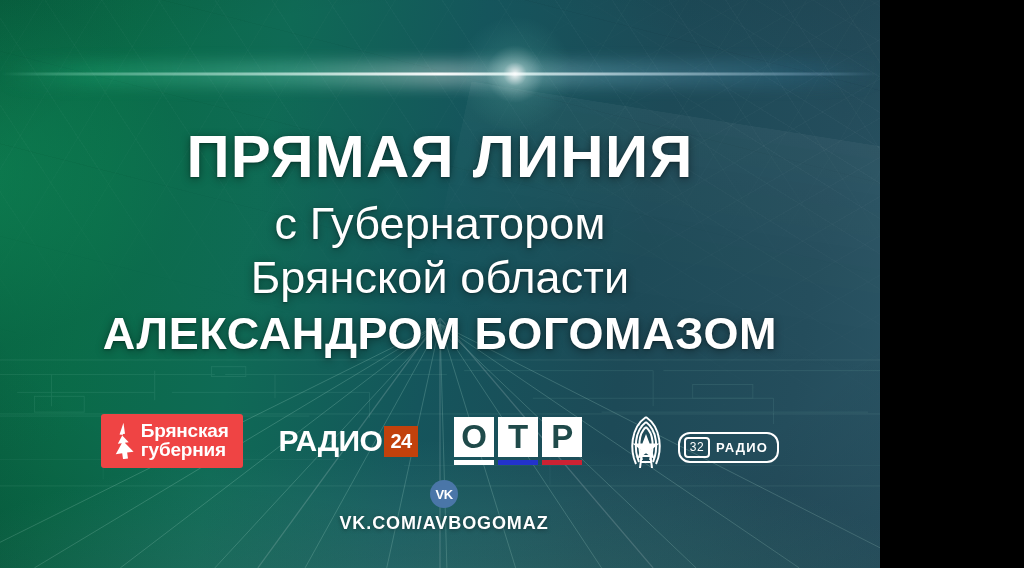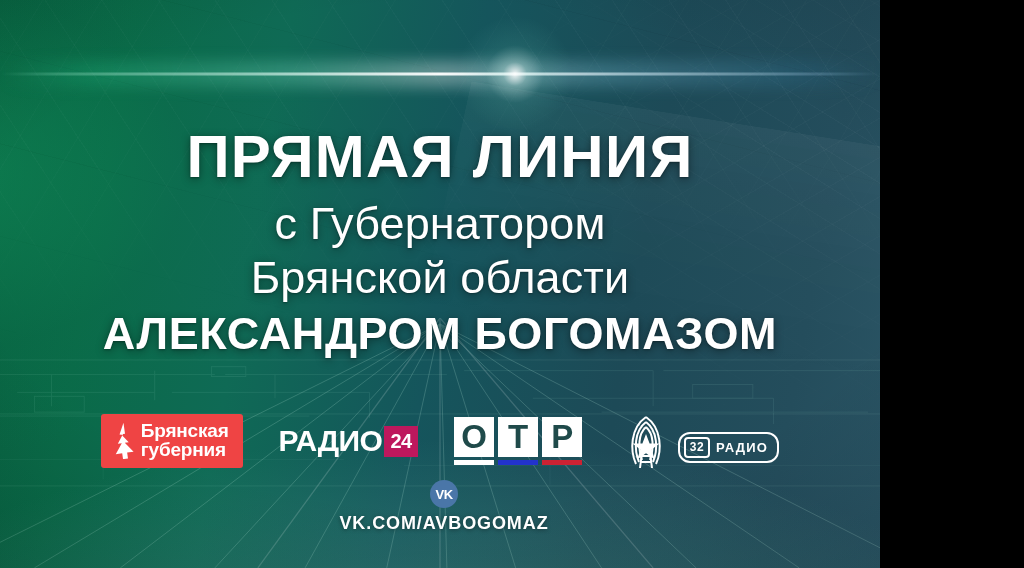--- a/index.html
+++ b/index.html
@@ -195,21 +195,21 @@
     gap: 2px;
   }
   .b24-word {
     color: #ffffff;
     font-size: 30px;
     font-weight: 800;
     letter-spacing: -0.5px;
     line-height: 1;
   }
   .b24-badge {
-    background: #be185d;
+    background: #c2410c;
     color: #ffffff;
     font-size: 20px;
     font-weight: 800;
     line-height: 1;
     padding: 5px 6px 6px 6px;
     letter-spacing: -0.5px;
   }
 
   
   .logo-otp { display: flex; gap: 4px; align-items: flex-end; }
@@ -239,21 +239,21 @@
     border-radius: 12px;
     padding: 3px 9px 3px 4px;
     gap: 6px;
     margin-bottom: 5px;
   }
   .radio-32 {
     border: 2px solid #ffffff;
     border-radius: 4px;
     color: #ffffff;
     font-size: 12px;
-    font-weight: 700;
+    font-weight: 400;
     line-height: 1;
     padding: 2px 4px 3px 4px;
     letter-spacing: 0.5px;
   }
   .radio-word {
     color: #ffffff;
     font-size: 13px;
     font-weight: 700;
     letter-spacing: 1.2px;
     line-height: 1;

